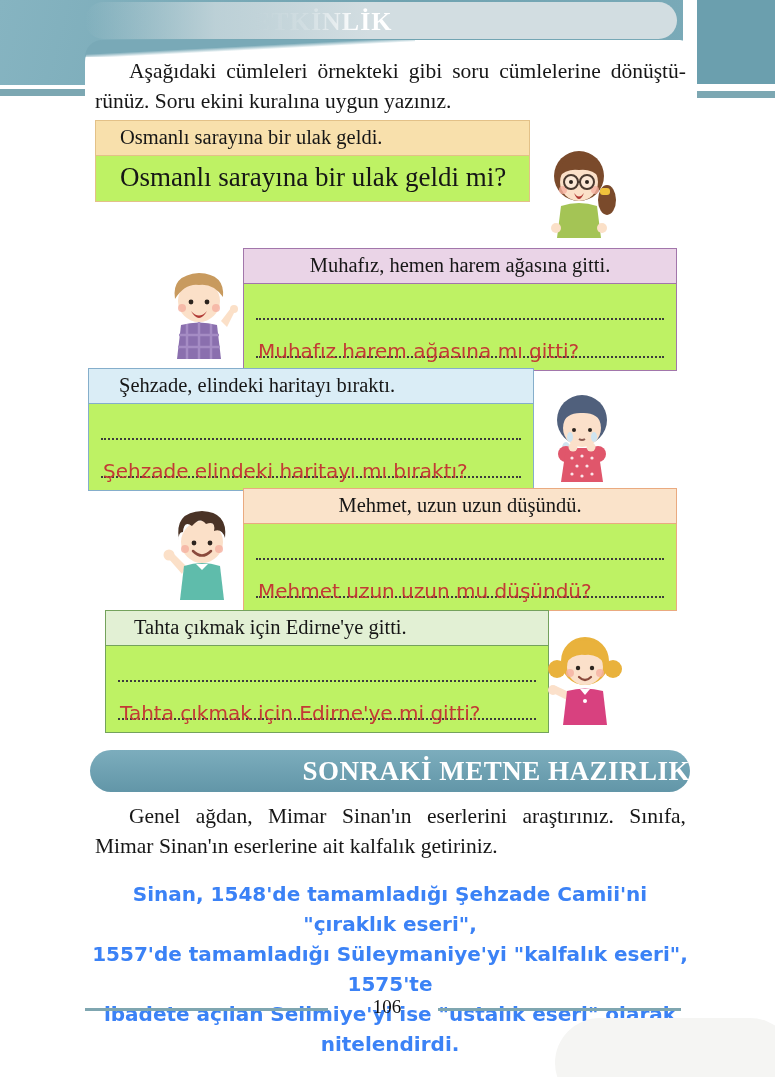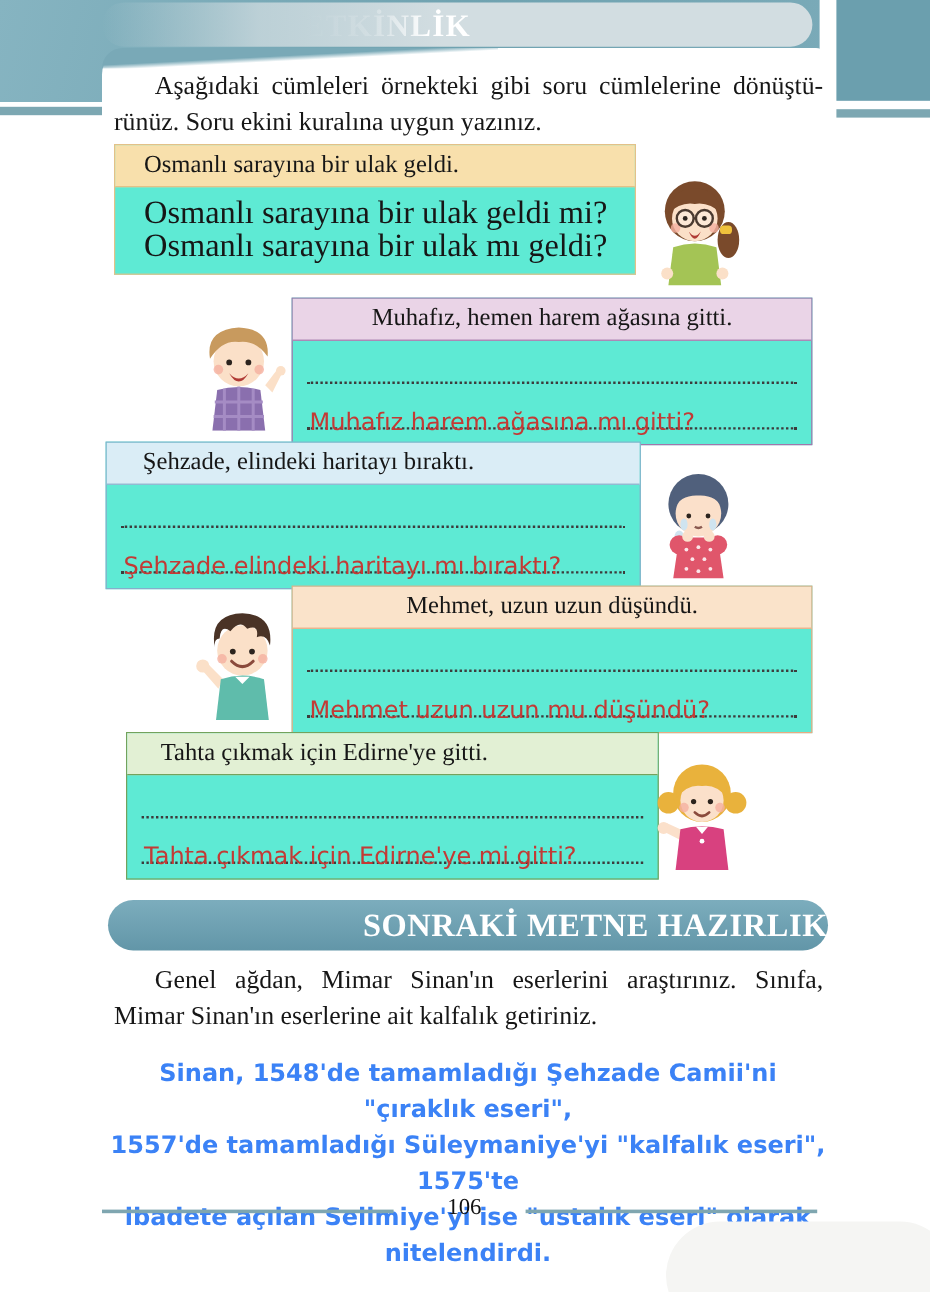--- a/index.html
+++ b/index.html
@@ -25,21 +25,21 @@
          background:linear-gradient(to right bottom,#79a9b7 0%,#79a9b7 42%,rgba(121,169,183,0) 55%);}
 
   
   .para{left:95px;width:591px;font-size:21.5px;line-height:30px;color:#161616;}
   .jline{text-align:justify;text-align-last:justify;}
   .indent{text-indent:34px;}
   #intro{top:56px;}
   #prep-body{top:801px;}
 
   
-  .qbox{background:#5eead4;}
+  .qbox{background:#bef264;}
   .qhead{font-size:20.5px;color:#161616;padding-top:5px;height:29px;box-sizing:content-box;}
   .qbody{position:relative;}
   .dotrow{border-bottom:2.5px dotted #3c3c3c;}
   .ansrow{position:relative;border-bottom:2.5px dotted #3c3c3c;}
   .anstext{position:absolute;left:2px;bottom:-7px;white-space:nowrap;
            font-family:"DejaVu Sans",sans-serif;font-size:20px;color:#c33a35;}
 
   
   #box1{left:95px;top:120px;width:433px;border:1px solid #e3c188;}
   #box1 .qhead{background:#f8e0ac;border-bottom:1px solid #e3c188;padding-left:24px;}
@@ -100,21 +100,20 @@
 
 <div class="abs para" id="intro">
   <div class="jline indent">Aşağıdaki cümleleri örnekteki gibi soru cümlelerine dönüştü-</div>
   <div>rünüz. Soru ekini kuralına uygun yazınız.</div>
 </div>
 
 <div class="abs qbox" id="box1">
   <div class="qhead">Osmanlı sarayına bir ulak geldi.</div>
   <div class="qbody">
     <div>Osmanlı sarayına bir ulak geldi mi?</div>
-    <div>Osmanlı sarayına bir ulak mı geldi?</div>
   </div>
 </div>
 
 <svg class="char" style="left:541px;top:148px;" width="82" height="90" viewBox="0 0 82 90">
   <ellipse cx="66" cy="52" rx="9" ry="15" fill="#7a4a2b"></ellipse>
   <rect x="59" y="40" width="10" height="7" rx="3" fill="#f0c23c"></rect>
   <circle cx="38" cy="28" r="25" fill="#7a4a2b"></circle>
   <circle cx="38" cy="34" r="19" fill="#fbe0c8"></circle>
   <path d="M16 30 Q18 9 38 9 Q58 9 60 30 Q50 20 38 22 Q26 20 16 30 Z" fill="#7a4a2b"></path>
   <circle cx="22" cy="42" r="4" fill="#f5b0a0" opacity=".8"></circle>

